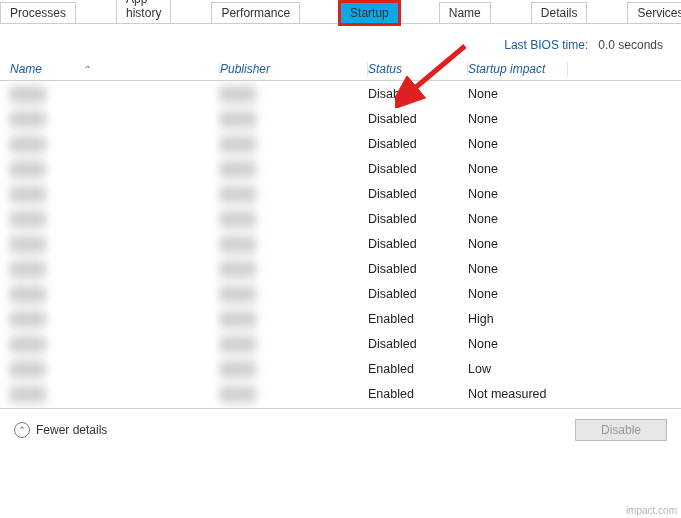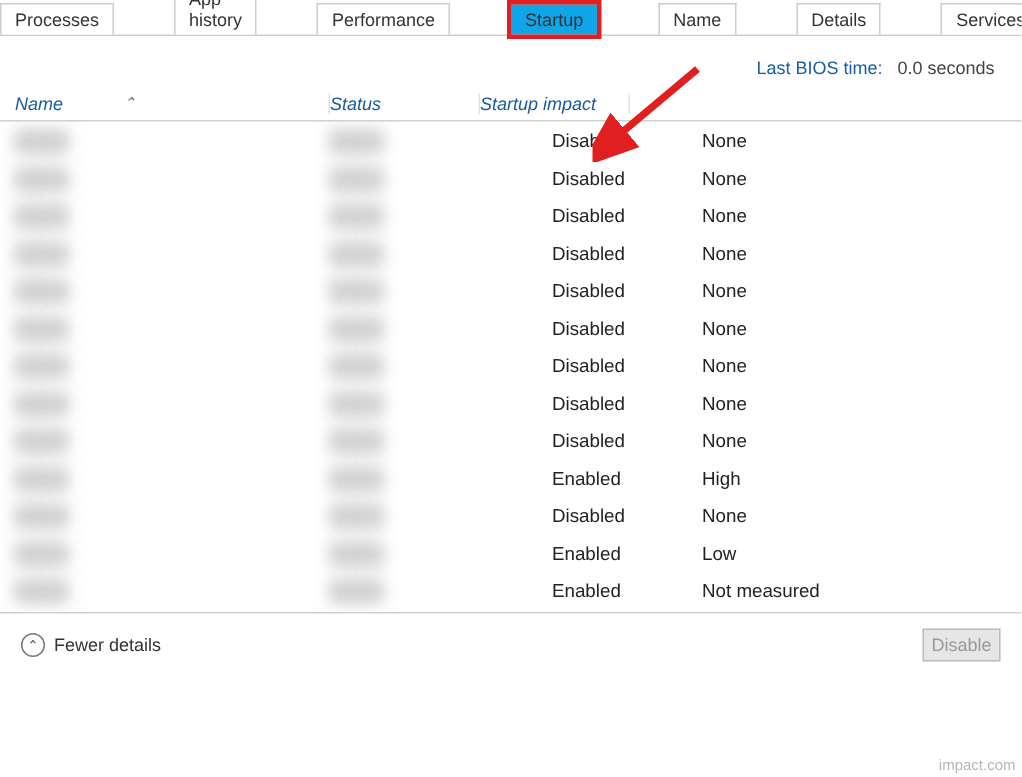--- a/index.html
+++ b/index.html
@@ -116,21 +116,21 @@
       width: 16px; height: 16px;
       border: 1px solid #777;
       border-radius: 50%;
       display: inline-flex;
       align-items: center;
       justify-content: center;
       font-size: 9px;
       color: #555;
     }
     .disable-btn {
-      width: 52px;
+      width: 92px;
       height: 22px;
       background: #e6e6e6;
       border: 1px solid #bcbcbc;
       color: #999;
       font-size: 12px;
       cursor: default;
     }
     .arrow {
       position: absolute;
       top: 38px;
@@ -161,20 +161,21 @@
 <div class="header-row">
   <span class="bios-label">Last BIOS time:</span>
   <span>0.0 seconds</span>
 </div>
 
 <div class="columns">
   <div class="col-name col-sep">
     <span>Name</span>
     <span class="sort-caret">⌃</span>
   </div>
+  <div class="col-pub col-sep">Publisher</div>
   <div class="col-status col-sep">Status</div>
   <div class="col-impact col-sep">Startup impact</div>
   <div class="col-scroll"></div>
 </div>
 
 <div class="rows">
   <div class="row">
       <div class="cell-name blur">████</div>
       <div class="cell-pub blur">████</div>
       <div class="cell-status">Disabled</div>

